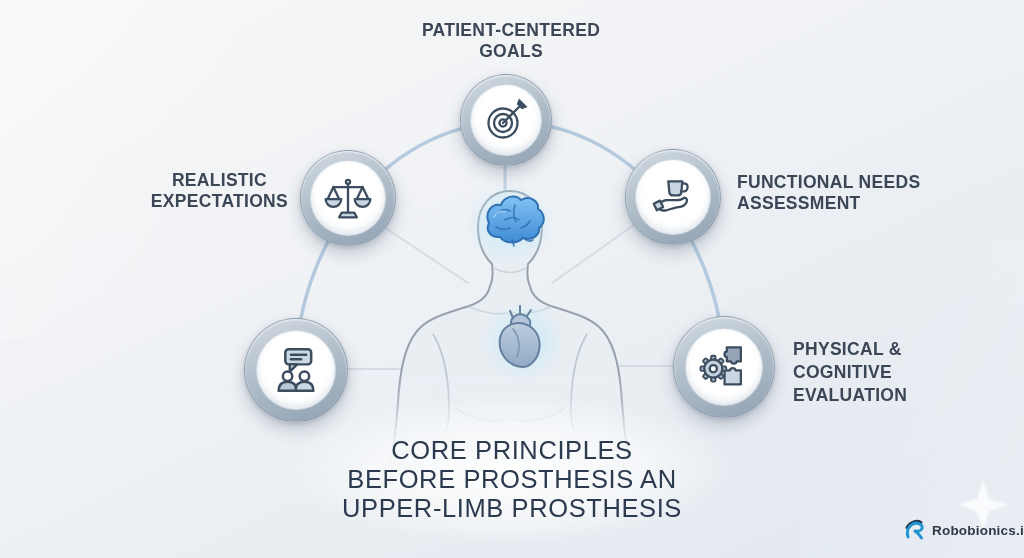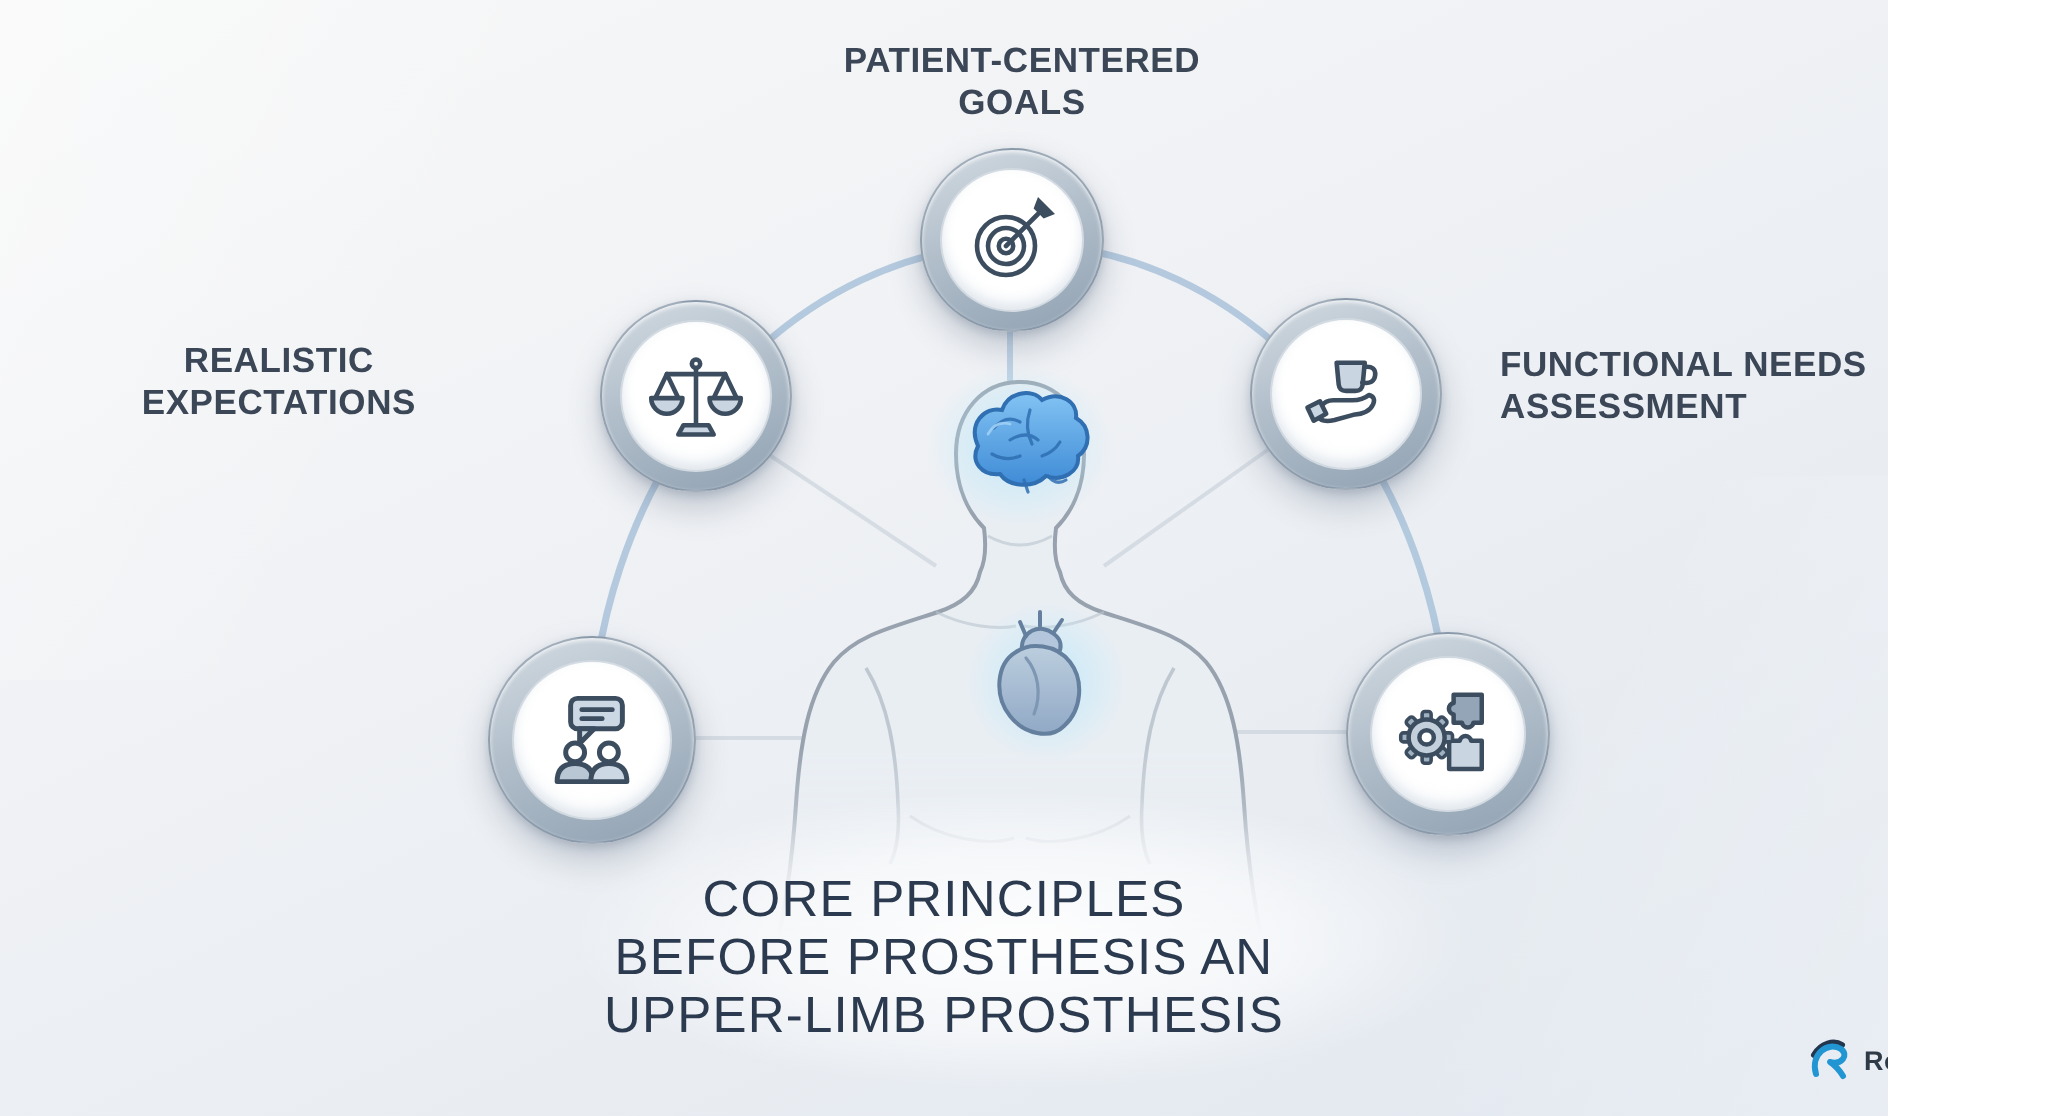--- a/index.html
+++ b/index.html
@@ -1,18 +1,18 @@
 <!DOCTYPE html>
 <html><head>
 <meta charset="utf-8">
 <style>
   html,body{margin:0;padding:0;}
   body{font-family:"Liberation Sans","DejaVu Sans",sans-serif;}
   .stage{
-    position:relative;width:944px;height:558px;overflow:hidden;
+    position:relative;width:1024px;height:558px;overflow:hidden;
     background:linear-gradient(155deg,#f7f8f8 0%,#f0f2f5 38%,#e9edf2 68%,#e2e8f0 100%);
   }
   .streak{position:absolute;pointer-events:none;}
   .streak-tl{left:-120px;top:-80px;width:560px;height:420px;
     background:linear-gradient(115deg,rgba(255,255,255,.55) 0%,rgba(255,255,255,0) 60%);}
   .streak-br{right:-100px;bottom:-60px;width:520px;height:380px;
     background:linear-gradient(295deg,rgba(255,255,255,.35) 0%,rgba(255,255,255,0) 55%);}
   .title-glow{position:absolute;left:210px;top:370px;width:600px;height:200px;
     background:radial-gradient(ellipse 50% 50% at 50% 50%,rgba(255,255,255,.95) 0%,rgba(255,255,255,.55) 45%,rgba(255,255,255,0) 75%);}
   svg.bg{position:absolute;left:0;top:0;}
@@ -32,21 +32,21 @@
   .n-right{left:625px;top:149px;width:94px;height:94px;}
   .n-bleft{left:244px;top:318px;width:102px;height:102px;}
   .n-bright{left:673px;top:316px;width:100px;height:100px;}
   .n-bleft .node-inner,.n-bright .node-inner{inset:11px;}
 
   
   .node-label{position:absolute;color:#3b4656;font-weight:bold;font-size:17.5px;
     line-height:1.2;letter-spacing:.3px;white-space:pre-line;text-transform:uppercase;}
   .l-top{left:360px;top:20px;width:302px;text-align:center;}
   .l-left{right:736px;top:170px;text-align:center;}
-  .l-right{left:737px;top:172px;text-align:left;margin-left:13px;}
+  .l-right{left:737px;top:172px;text-align:left;}
   .l-bleft{right:794px;top:346px;text-align:right;}
   .l-bright{left:793px;top:338px;text-align:left;line-height:1.32;}
 
   
   .title{position:absolute;left:0;right:0;top:436px;text-align:center;color:#2b3a4e;
     font-size:25.5px;line-height:29px;letter-spacing:.6px;}
   .title .t-line{display:block;}
   .title .light{font-weight:normal;}
   .title .heavy{font-weight:normal;}
   .t1{display:flex;justify-content:center;gap:9px;}
@@ -241,20 +241,23 @@
       </svg>
     </div>
   </div>
 
   <div class="node-label l-top">PATIENT-CENTERED
 GOALS</div>
   <div class="node-label l-left">REALISTIC
 EXPECTATIONS</div>
   <div class="node-label l-right">FUNCTIONAL NEEDS
 ASSESSMENT</div>
+  <div class="node-label l-bright">PHYSICAL &amp;
+COGNITIVE
+EVALUATION</div>
 
   <div class="title">
     <span class="t-line t1">
       <span class="light">CORE</span>
       <span class="heavy">PRINCIPLES</span>
     </span>
     <span class="t-line light">BEFORE PROSTHESIS AN</span>
     <span class="t-line heavy">UPPER-LIMB PROSTHESIS</span>
   </div>
 

